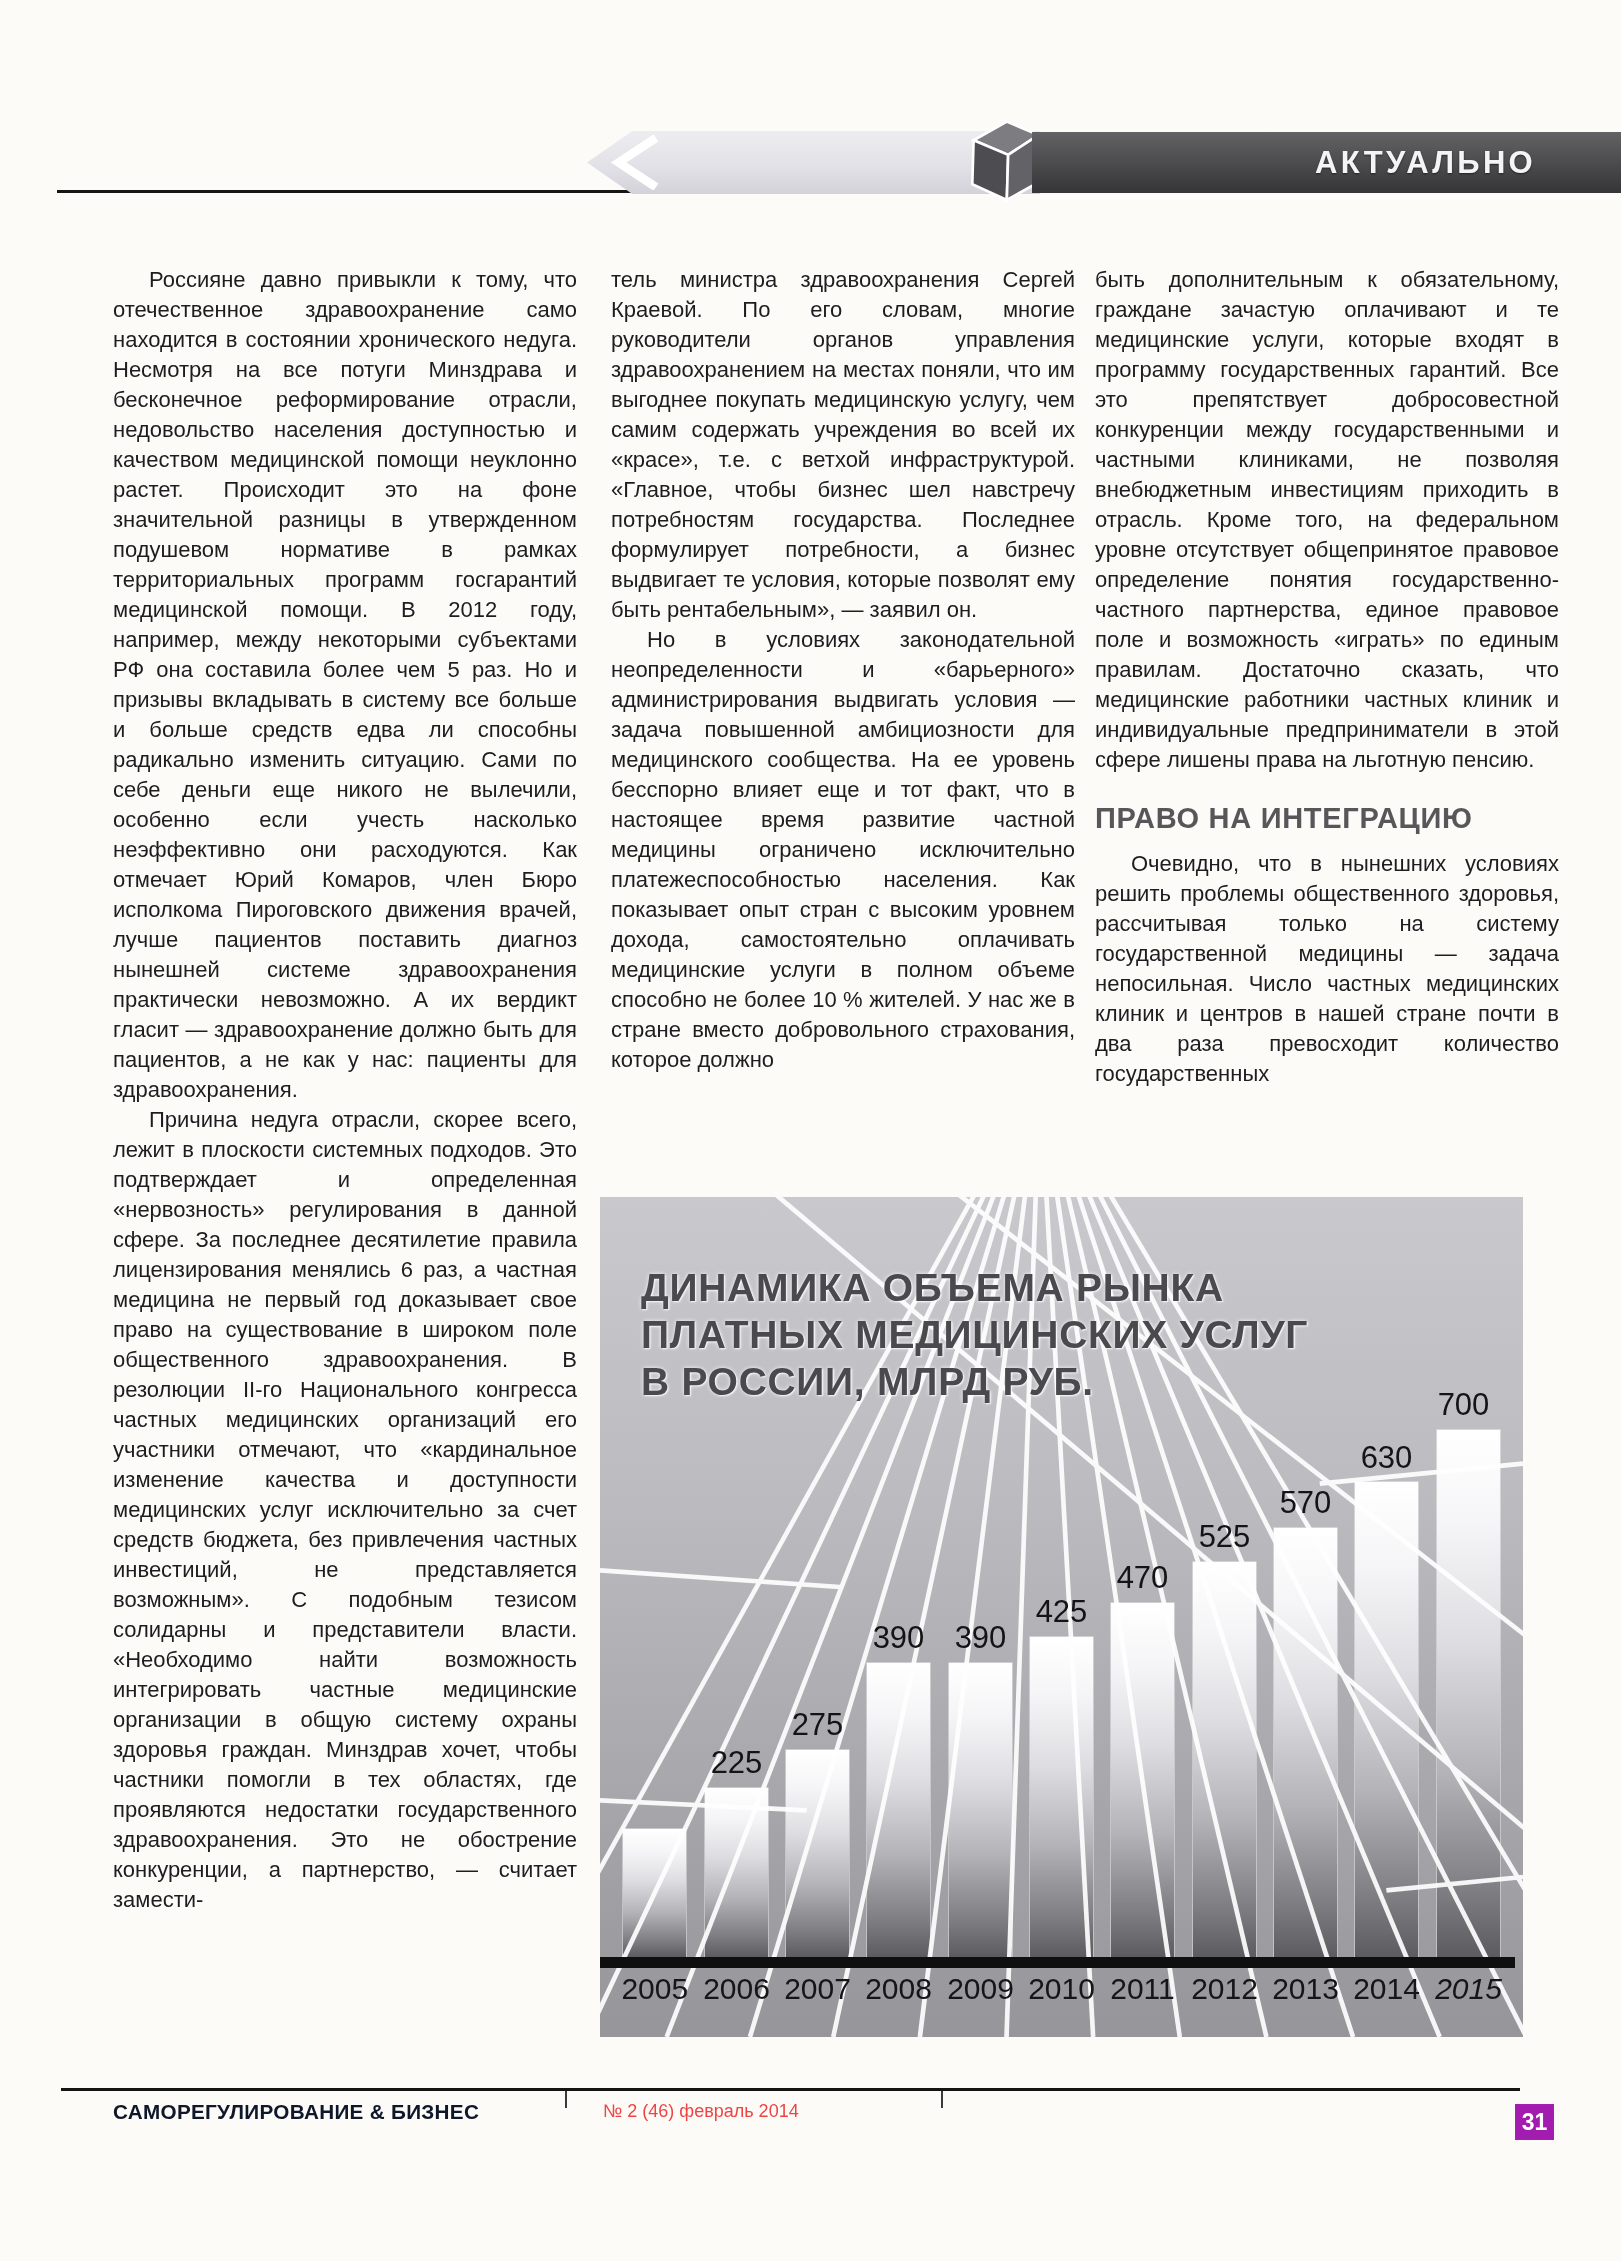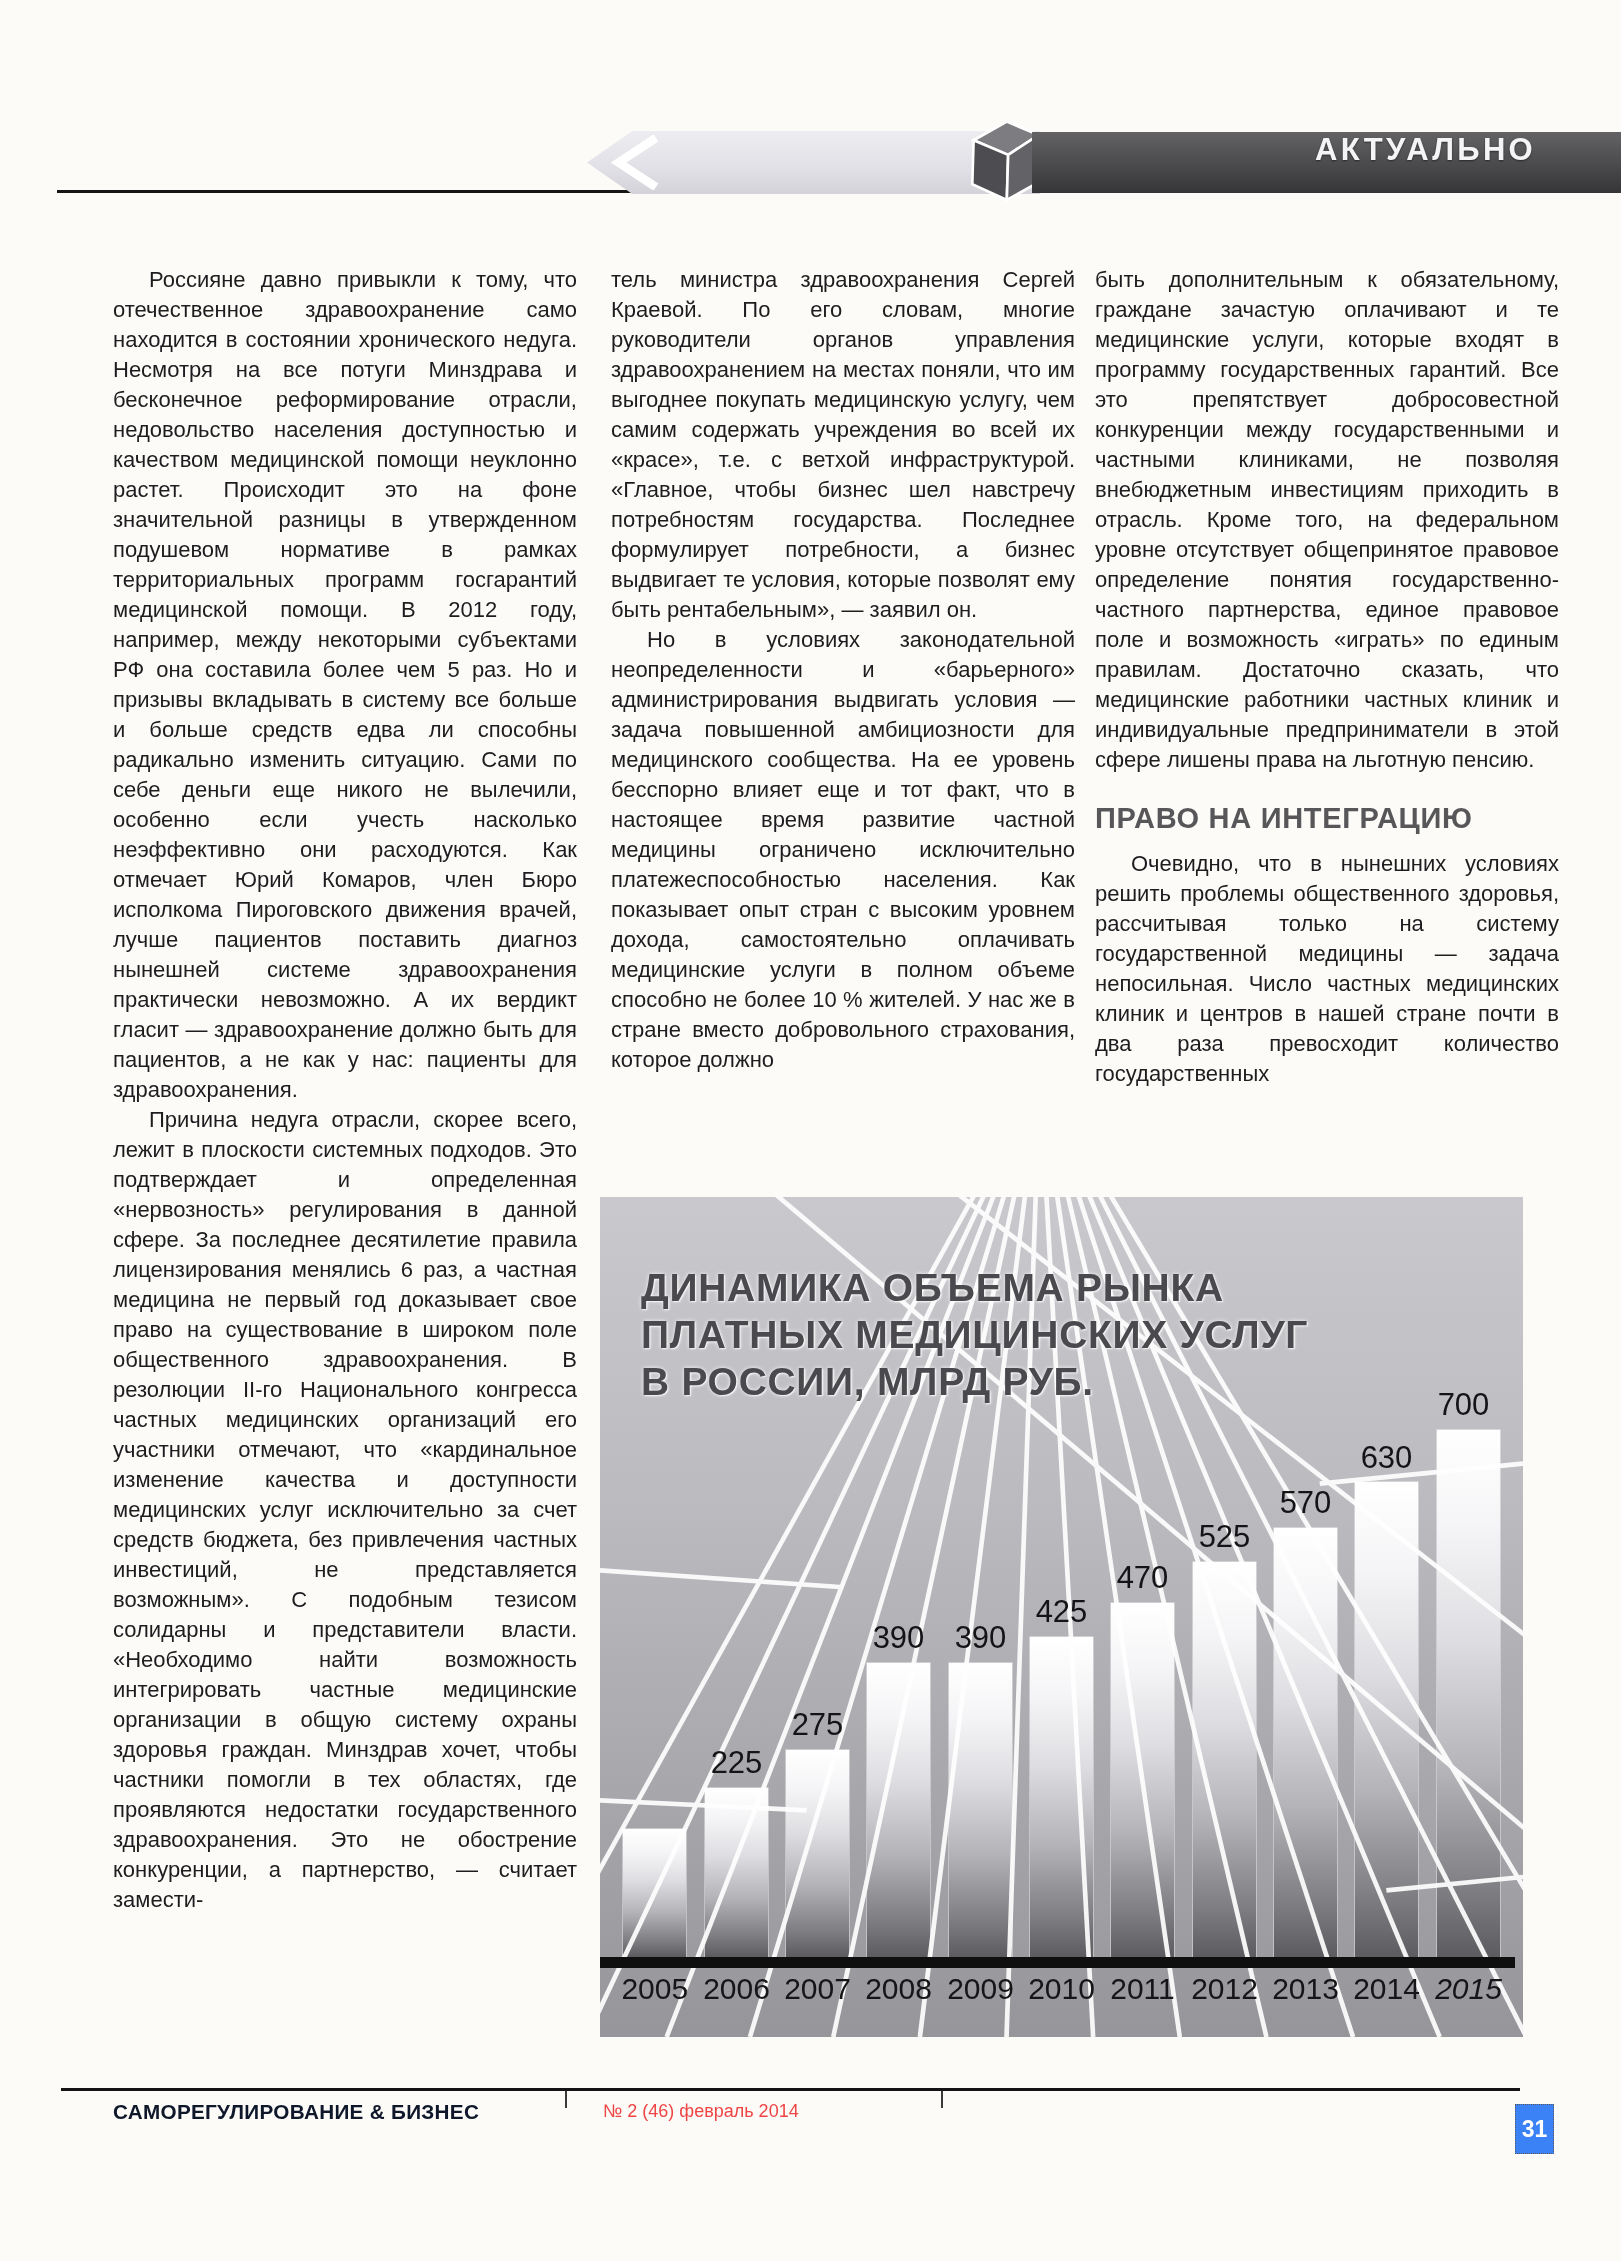--- a/index.html
+++ b/index.html
@@ -15,21 +15,21 @@
   .hdr-arrow{
     position:absolute;left:587px;top:131px;width:453px;height:63px;
     background:linear-gradient(180deg,#ededf1 0%,#e0e0e6 60%,#d2d2d8 100%);
     clip-path:polygon(10% 0,100% 0,100% 100%,10% 100%,0 50%);
   }
   .hdr-arrow svg{position:absolute;left:17.3px;top:4px;}
   .hdr-cube{position:absolute;left:960px;top:115px;}
   .hdr-banner{
     position:absolute;left:1032px;top:132px;width:589px;height:61px;
     background:linear-gradient(180deg,#636365 0%,#4a4a4c 55%,#353537 100%);
-    display:flex;align-items:flex-start;justify-content:flex-end;
+    display:flex;align-items:center;justify-content:flex-end;
     padding-right:85px;box-sizing:border-box;
   }
   .hdr-tag{
     color:#f4f4f6;font-size:31px;font-weight:bold;letter-spacing:3.3px;
     text-shadow:0 1.3px 2px rgba(0,0,0,.5);
   }
   
   .col{position:absolute;top:265px;width:464px;font-size:22px;line-height:30px;
        text-align:justify;overflow:hidden;}
   .col p{margin:0;}
@@ -64,22 +64,22 @@
   .bar-label{position:absolute;width:107px;text-align:center;font-size:31px;color:#141416;}
   .year-label{position:absolute;top:775px;width:107px;text-align:center;font-size:30px;color:#161618;}
   
   .ftr-rule{position:absolute;left:61px;top:2088px;width:1459px;height:3.3px;background:#131313;}
   .ftr-mag{position:absolute;left:113px;top:2100px;font-size:20.7px;font-weight:bold;letter-spacing:0.3px;color:#0f172a;}
   .ftr-issue{position:absolute;left:603px;top:2101px;font-size:18px;color:#ef4444;}
   .tick{position:absolute;width:2px;height:17.3px;background:#3a3a3a;top:2091px;}
   #tick1{left:565px;}
   #tick2{left:941px;}
   .page-box{
-    position:absolute;left:1515px;top:2104px;width:39px;height:50px;
-    background:#3b82f6;border:1.3px dotted #5a5a5e;box-sizing:border-box;
+    position:absolute;left:1515px;top:2104px;width:39px;height:36px;
+    background:#a21caf;border:1.3px dotted #5a5a5e;box-sizing:border-box;
     display:flex;align-items:center;justify-content:center;
     color:#ffffff;font-size:23px;font-weight:bold;
   }
 </style>
 </head>
 <body>
 
 <div class="hdr-rule"></div>
 
 <div class="hdr-arrow">

